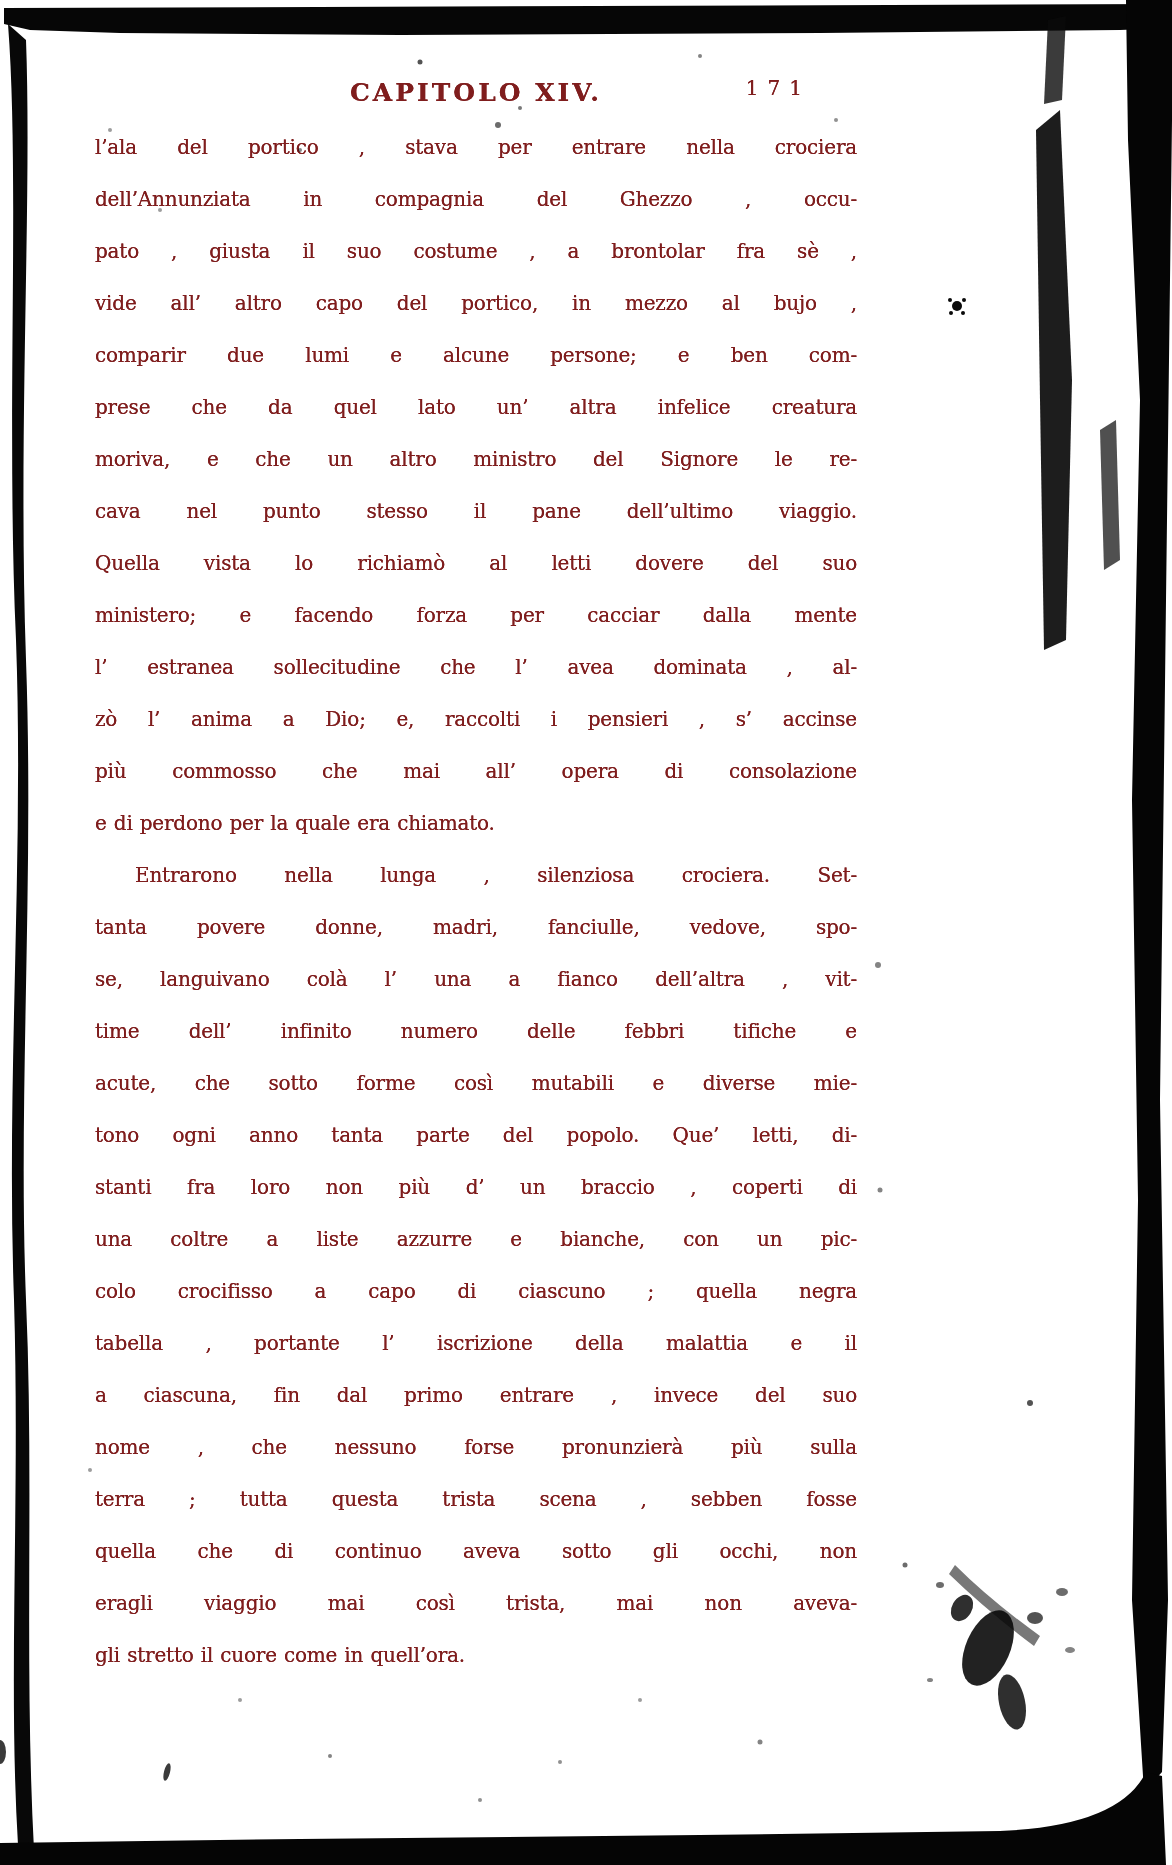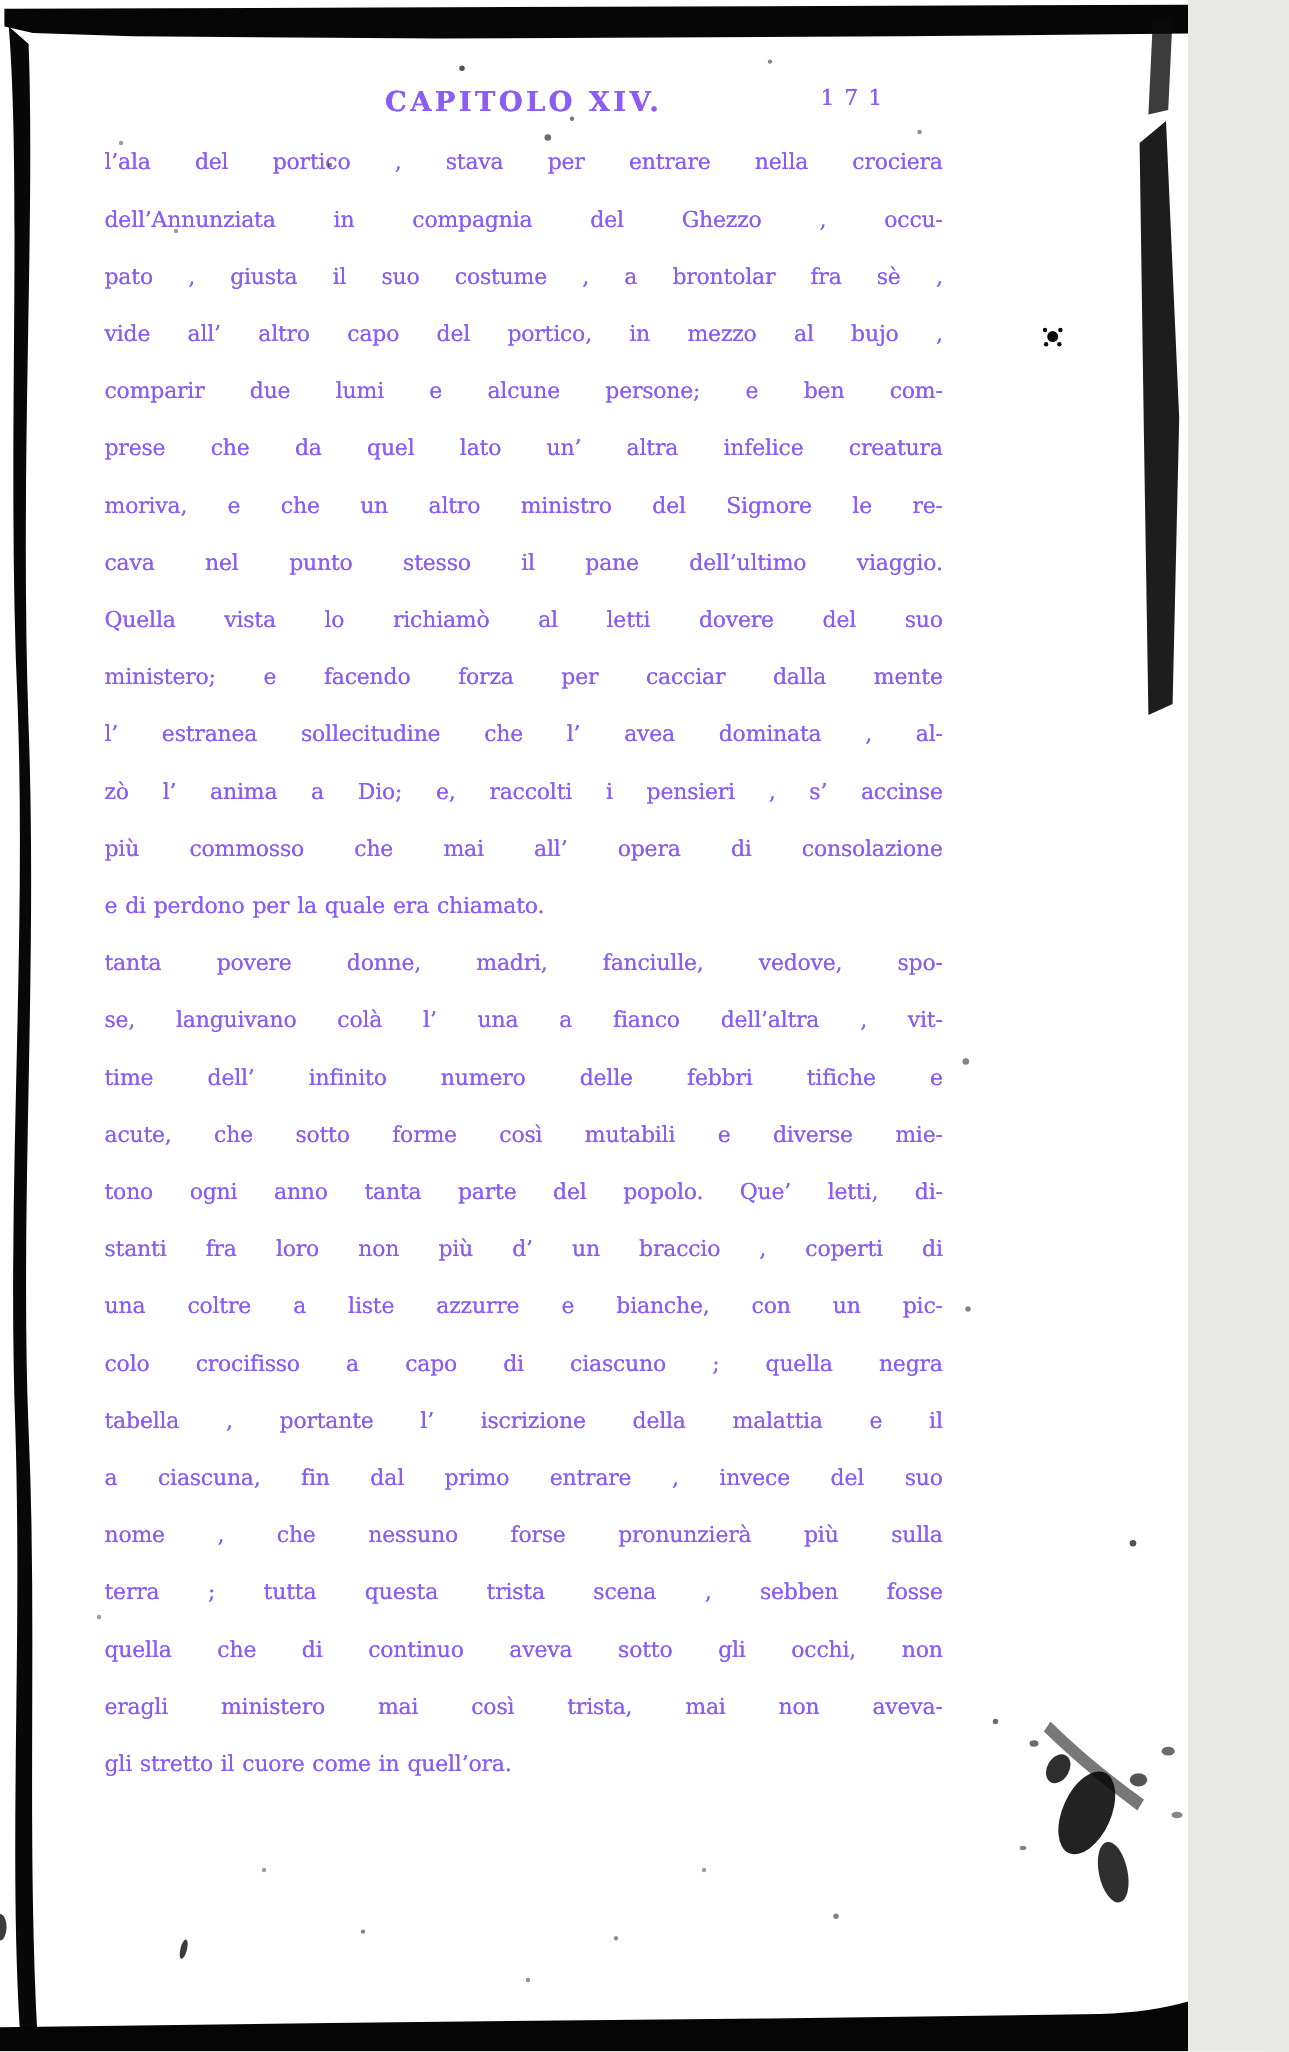--- a/index.html
+++ b/index.html
@@ -1,22 +1,22 @@
 <!DOCTYPE html>
 <html><head>
 <meta charset="utf-8">
 <style>
   html,body{margin:0;padding:0;background:#e8e8e4;}
   .page{
     position:relative;
-    width:1080px;height:1865px;
+    width:1172px;height:1865px;
     background:#ffffff;
     overflow:hidden;
     font-family:"DejaVu Serif", serif;
-    color:#8b5cf6;
+    color:#7f1d1d;
   }
   .header{position:absolute;left:95px;top:78px;width:762px;height:40px;}
   .chapter{
     position:absolute;left:0;right:0;text-align:center;
     font-size:25px;letter-spacing:3px;font-weight:bold;
     text-shadow:0 0 .5px currentColor;
   }
   .pagenum{
     position:absolute;right:46px;top:-2px;
     font-size:20px;letter-spacing:9px;
@@ -54,34 +54,35 @@
       <div class="line">comparir due lumi e alcune persone; e ben com-</div>
       <div class="line">prese che da quel lato un’ altra infelice creatura</div>
       <div class="line">moriva, e che un altro ministro del Signore le re-</div>
       <div class="line">cava nel punto stesso il pane dell’ultimo viaggio.</div>
       <div class="line">Quella vista lo richiamò al letti dovere del suo</div>
       <div class="line">ministero; e facendo forza per cacciar dalla mente</div>
       <div class="line">l’ estranea sollecitudine che l’ avea dominata , al-</div>
       <div class="line">zò l’ anima a Dio; e, raccolti i pensieri , s’ accinse</div>
       <div class="line">più commosso che mai all’ opera di consolazione</div>
       <div class="line no-just">e di perdono per la quale era chiamato.</div>
+      <div class="line indent">Entrarono nella lunga , silenziosa crociera. Set-</div>
       <div class="line">tanta povere donne, madri, fanciulle, vedove, spo-</div>
       <div class="line">se, languivano colà l’ una a fianco dell’altra , vit-</div>
       <div class="line">time dell’ infinito numero delle febbri tifiche e</div>
       <div class="line">acute, che sotto forme così mutabili e diverse mie-</div>
       <div class="line">tono ogni anno tanta parte del popolo. Que’ letti, di-</div>
       <div class="line">stanti fra loro non più d’ un braccio , coperti di</div>
       <div class="line">una coltre a liste azzurre e bianche, con un pic-</div>
       <div class="line">colo crocifisso a capo di ciascuno ; quella negra</div>
       <div class="line">tabella , portante l’ iscrizione della malattia e il</div>
       <div class="line">a ciascuna, fin dal primo entrare , invece del suo</div>
       <div class="line">nome , che nessuno forse pronunzierà più sulla</div>
       <div class="line">terra ; tutta questa trista scena , sebben fosse</div>
       <div class="line">quella che di continuo aveva sotto gli occhi, non</div>
-      <div class="line">eragli ministero mai così trista, mai non aveva-</div>
+      <div class="line">eragli viaggio mai così trista, mai non aveva-</div>
       <div class="line no-just">gli stretto il cuore come in quell’ora.</div>
     </div>
 
   <svg class="artifacts" width="1172" height="1865" viewBox="0 0 1172 1865">
 
     <g fill="#060606">
       <path d="M4,8 L1172,4 L1172,28 L1120,30 L820,33 L400,35 L120,33 L30,30 L4,24 Z"></path>
     </g>
 
     <g fill="#080808">

